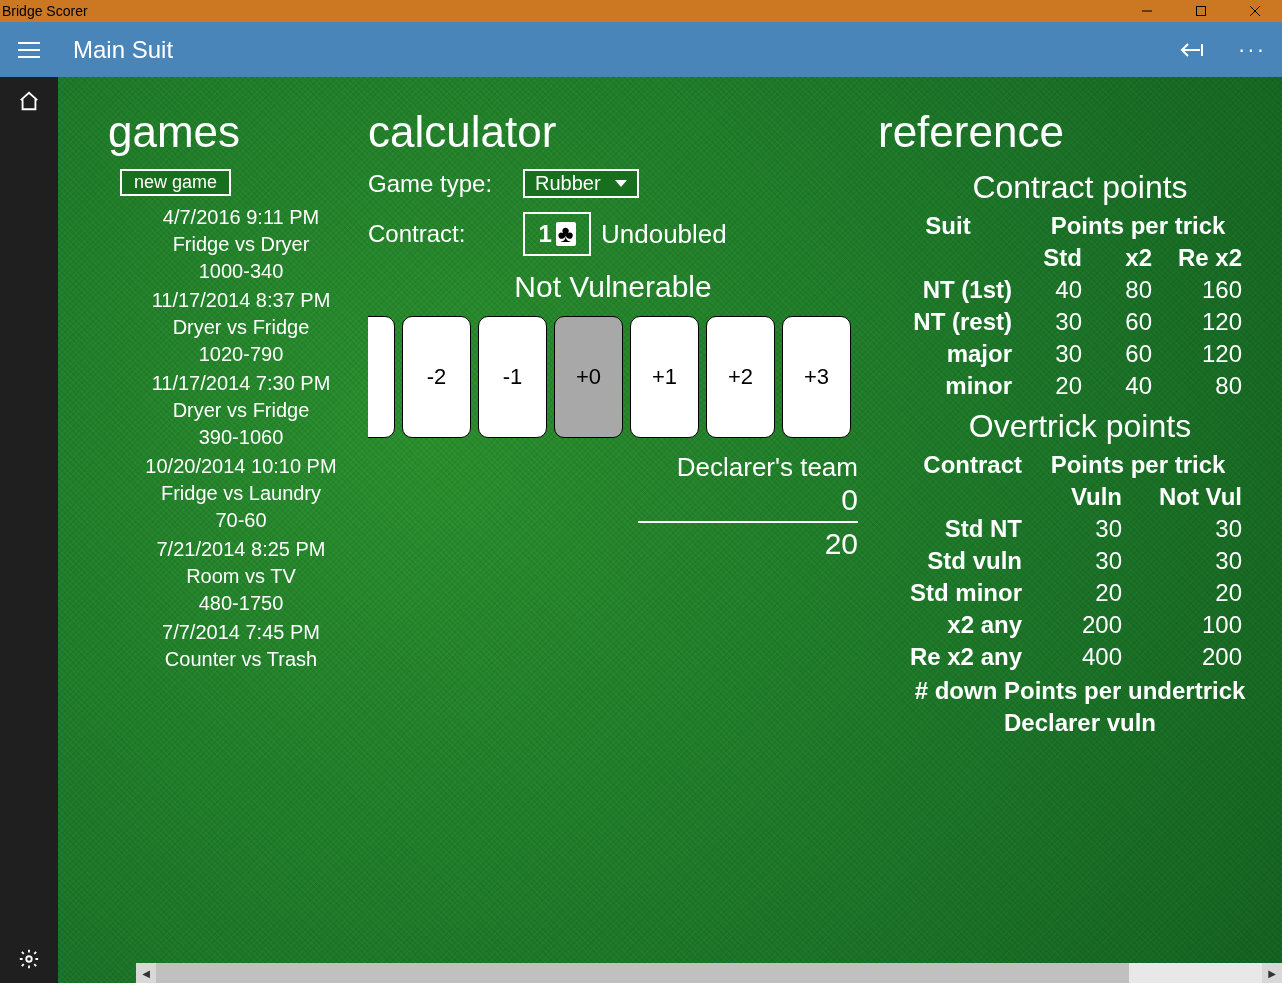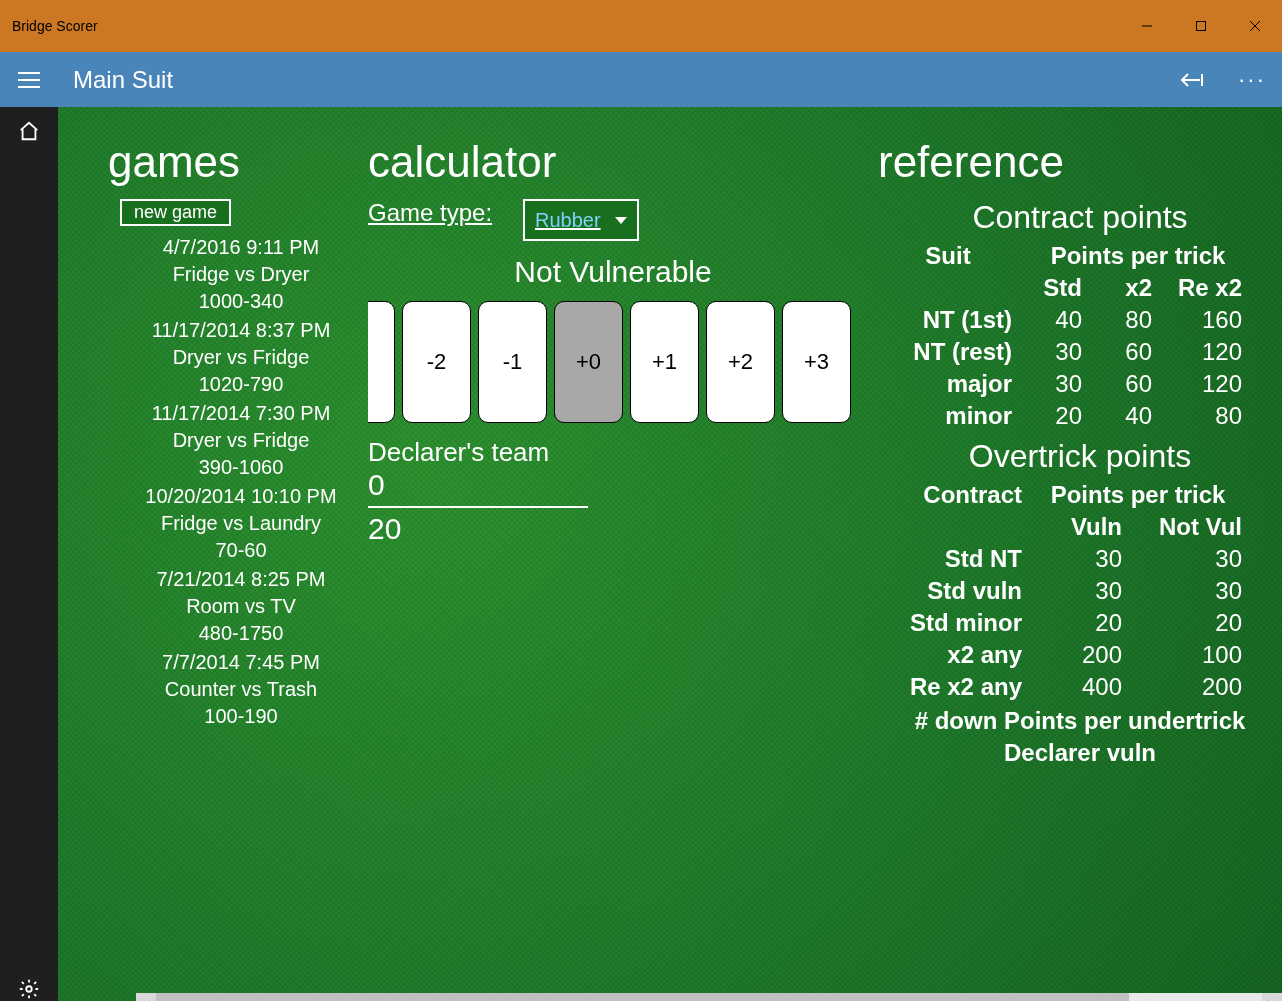--- a/index.html
+++ b/index.html
@@ -1,19 +1,19 @@
 <!DOCTYPE html>
 <html><head>
 <meta charset="utf-8">
 <style>
   * { box-sizing: border-box; margin: 0; padding: 0; }
   html, body { width: 1282px; height: 1001px; overflow: hidden; font-family: "Segoe UI", "Segoe UI Light", Arial, sans-serif; }
   
   
-  .titlebar { height: 52px; background: #cc7722; display: flex; align-items: center; padding-left: 12px; }
+  .titlebar { height: 22px; background: #cc7722; display: flex; align-items: center; padding-left: 2px; }
   .titlebar-text { font-size: 14px; color: #000; flex: 1; }
   .titlebar-buttons { display: flex; }
   .titlebar-btn { width: 54px; height: 40px; display: flex; align-items: center; justify-content: center; color: #000; }
   .titlebar-btn svg { width: 12px; height: 12px; }
 
   
   .app-header { height: 55px; background: #4a85b9; display: flex; align-items: center; color: #fff; }
   .hamburger { width: 58px; height: 55px; display: flex; align-items: center; justify-content: center; }
   .hamburger svg { width: 22px; height: 18px; }
   .header-title { font-size: 24px; font-weight: 300; flex: 1; padding-left: 15px; }
@@ -48,24 +48,24 @@
 
   
   .new-game-btn {
     display: inline-block; border: 2px solid #fff; background: #186f1d; color: #fff;
     font-size: 18px; padding: 1px 12px; margin-left: 12px; margin-bottom: 8px;
   }
   .game-item { padding-left: 16px; line-height: 1.35; font-size: 20px; margin-bottom: 2px; text-align: center; }
   .game-item div { white-space: nowrap; }
 
   
-  .calc-row { display: flex; margin-bottom: 14px; font-size: 24px; text-decoration: underline; }
+  .calc-row { display: flex; align-items: center; margin-bottom: 14px; font-size: 24px; }
   .calc-label { width: 155px; font-size: 24px; font-weight: 300; }
   .dropdown {
-    border: 2px solid #fff; background: #186f1d; color: #7dd3fc; height: 42px;
+    border: 2px solid #fff; background: #186f1d; color: #ffffff; height: 29px;
     display: flex; align-items: center; padding: 0 10px; gap: 14px; font-size: 20px;
   }
   .chevron { width: 0; height: 0; border-left: 6px solid transparent; border-right: 6px solid transparent; border-top: 7px solid #fff; }
   .contract-box {
     border: 2px solid #fff; width: 68px; height: 44px; display: flex; align-items: center; justify-content: center; gap: 4px;
     background: rgba(0,0,0,0.0);
   }
   .contract-num { font-size: 24px; font-weight: bold; color: #fff; }
   .contract-suit { font-size: 24px; color: #000; background: #fff; border-radius: 2px; padding: 0 2px; line-height: 1; }
   .undoubled { font-size: 26px; margin-left: 10px; font-weight: 300; }
@@ -74,21 +74,21 @@
 
   .cards-row { display: flex; justify-content: center; width: 490px; gap: 7px; overflow: hidden; }
   .trick-card {
     width: 69px; height: 122px; border-radius: 10px; border: 1px solid #000;
     background: #fff; color: #000; display: flex; align-items: center; justify-content: center;
     font-size: 22px; flex-shrink: 0;
   }
   .trick-card.selected { background: #a8a8a8; }
   .trick-card.cutoff-left { margin-left: -49px; }
 
-  .score-block { width: 490px; display: flex; flex-direction: column; align-items: flex-start; margin-top: 14px; }
+  .score-block { width: 490px; display: flex; flex-direction: column; align-items: flex-end; margin-top: 14px; }
   .score-title { font-size: 26px; font-weight: 300; }
   .score-line { width: 220px; border-top: 2px solid #fff; margin: 4px 0; }
   .score-num { font-size: 30px; font-weight: 300; }
 
   
   .ref-h2 { font-size: 32px; font-weight: 300; text-align: center; margin: 6px 0 4px; }
   .ref-table { font-size: 24px; }
   .ref-head { display: flex; font-weight: bold; }
   .ref-row { display: flex; }
   .rc { text-align: right; padding: 2px 6px; }
@@ -203,36 +203,43 @@
                  <div>70-60</div>
             </div>
             <div class="game-item">
               <div>7/21/2014 8:25 PM</div>
                  <div>Room vs TV</div>
                  <div>480-1750</div>
             </div>
             <div class="game-item">
               <div>7/7/2014 7:45 PM</div>
                  <div>Counter vs Trash</div>
-                 <div>100-190</div>
             </div>
           </div>
       </div>
 
       <div class="col col-calc">
         <h1>calculator</h1>
 
         <div class="calc-row">
           <div class="calc-label">Game type:</div>
           <div class="dropdown">
             <span>Rubber</span>
             <span class="chevron"></span>
           </div>
         </div>
 
+        <div class="calc-row">
+          <div class="calc-label">Contract:</div>
+          <div class="contract-box">
+            <span class="contract-num">1</span>
+            <span class="contract-suit">♣</span>
+          </div>
+          <span class="undoubled">Undoubled</span>
+        </div>
 
         <div class="vuln-label">Not Vulnerable</div>
 
         <div class="cards-row" id="cards-row">
             <div class="trick-card cutoff-left">3</div>
             <div class="trick-card">-2</div>
             <div class="trick-card">-1</div>
             <div class="trick-card selected">+0</div>
             <div class="trick-card">+1</div>
             <div class="trick-card">+2</div>

